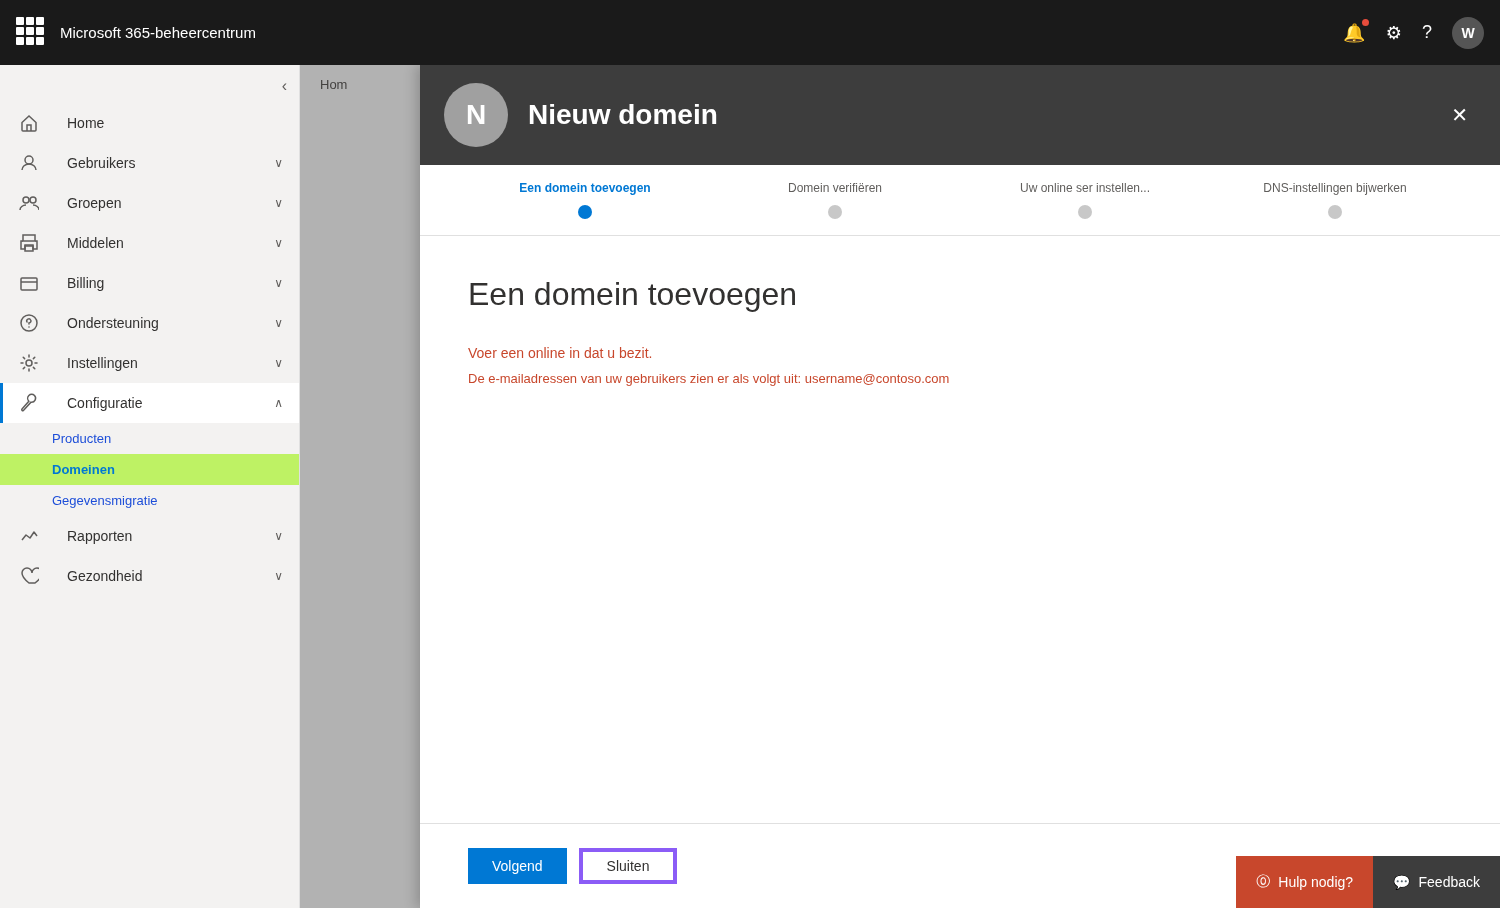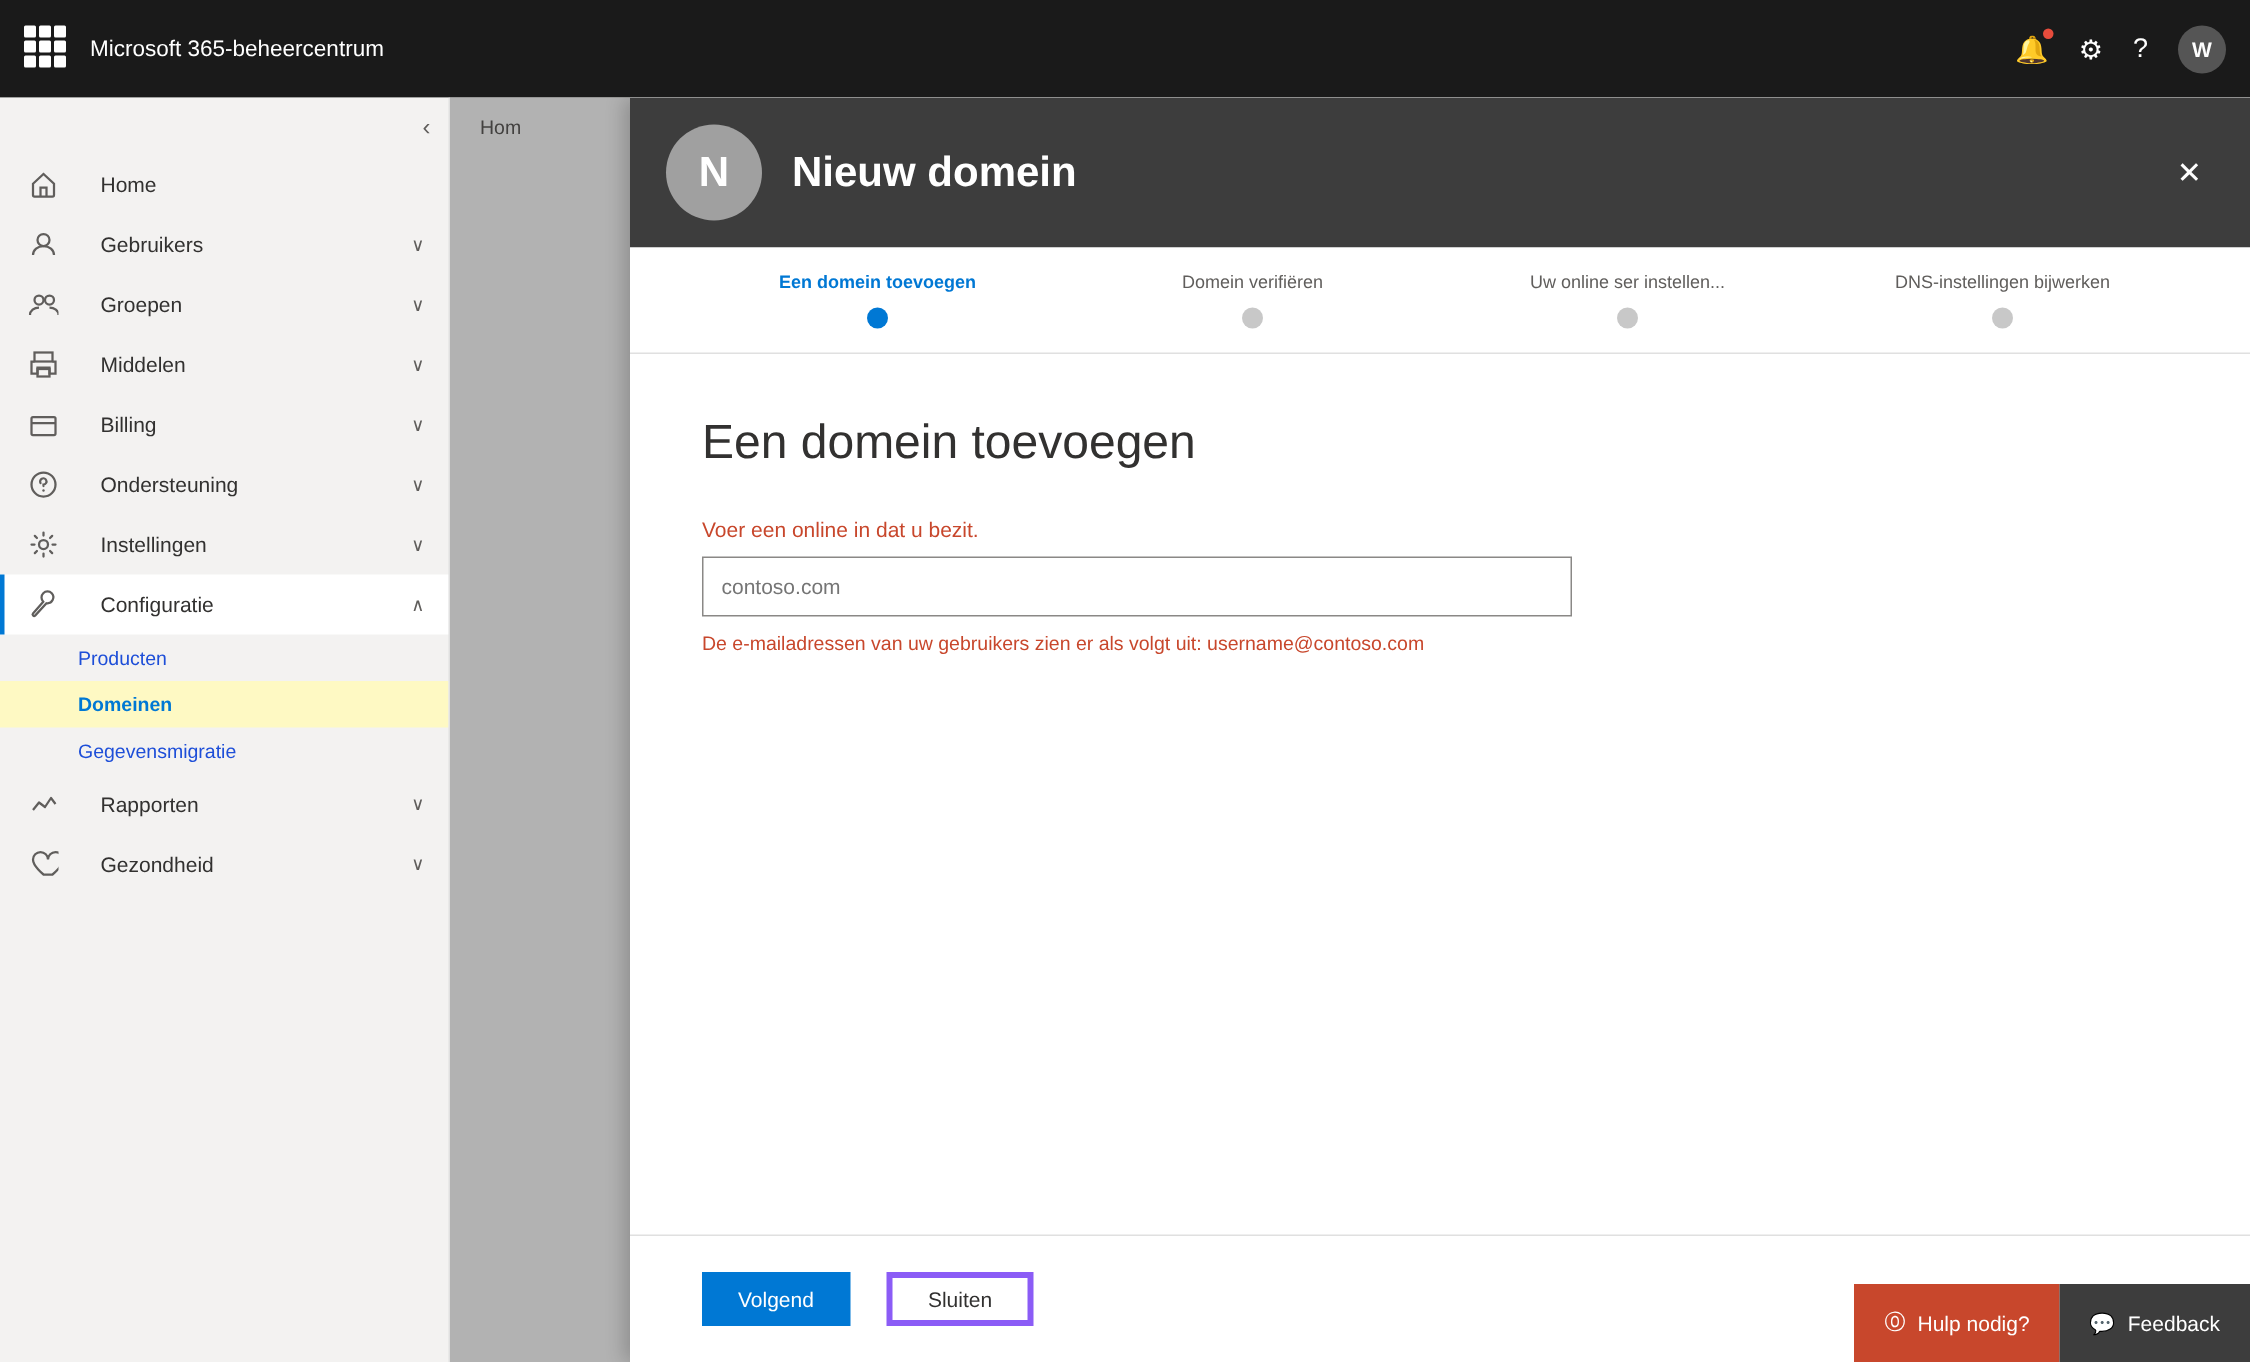--- a/index.html
+++ b/index.html
@@ -92,21 +92,21 @@
     .sidebar-item.active { border-left-color: #0078d4; background: #fff; }
     .sidebar-item-icon { width: 20px; height: 20px; flex-shrink: 0; color: #605e5c; }
     .sidebar-item-label { flex: 1; }
     .sidebar-item-chevron { font-size: 12px; color: #605e5c; }
     .sidebar-sub-item {
       padding: 8px 16px 8px 52px;
       font-size: 13px;
       color: #1d4ed8;
       cursor: pointer;
     }
-    .sidebar-sub-item.active { color: #0078d4; background: #fef9c3; font-weight: 600; }
+    .sidebar-sub-item.active { color: #0078d4; background: #bef264; font-weight: 600; }
 
     
     .content-area {
       flex: 1;
       display: flex;
       flex-direction: column;
       position: relative;
       background: #fff;
     }
 
@@ -225,21 +225,21 @@
     .dialog-hint {
       font-size: 13px;
       color: #c8472c;
       margin-top: 10px;
     }
 
     
     .dialog-footer {
       padding: 24px 48px;
       display: flex;
-      gap: 24px;
+      gap: 12px;
       border-top: 1px solid #e0e0e0;
       flex-shrink: 0;
     }
     .btn-primary {
       background: #0078d4;
       color: #fff;
       border: none;
       padding: 0 24px;
       height: 36px;
       font-size: 14px;
@@ -481,21 +481,20 @@
         </div>
         <div class="step">
           <span class="step-label">DNS-instellingen bijwerken</span>
           <div class="step-dot"></div>
         </div>
       </div>
 
       <div class="dialog-body">
         <h1 class="dialog-page-title">Een domein toevoegen</h1>
         <p class="dialog-field-label">Voer een online in dat u bezit.</p>
-        <input class="dialog-input" type="text" placeholder="contoso.com" style="">
         <p class="dialog-hint">De e-mailadressen van uw gebruikers zien er als volgt uit: username@contoso.com</p>
       </div>
 
       <div class="dialog-footer">
         <button class="btn-primary">Volgend</button>
         <button class="btn-secondary">Sluiten</button>
       </div>
     </div>
 
     <div class="bottom-bar">

